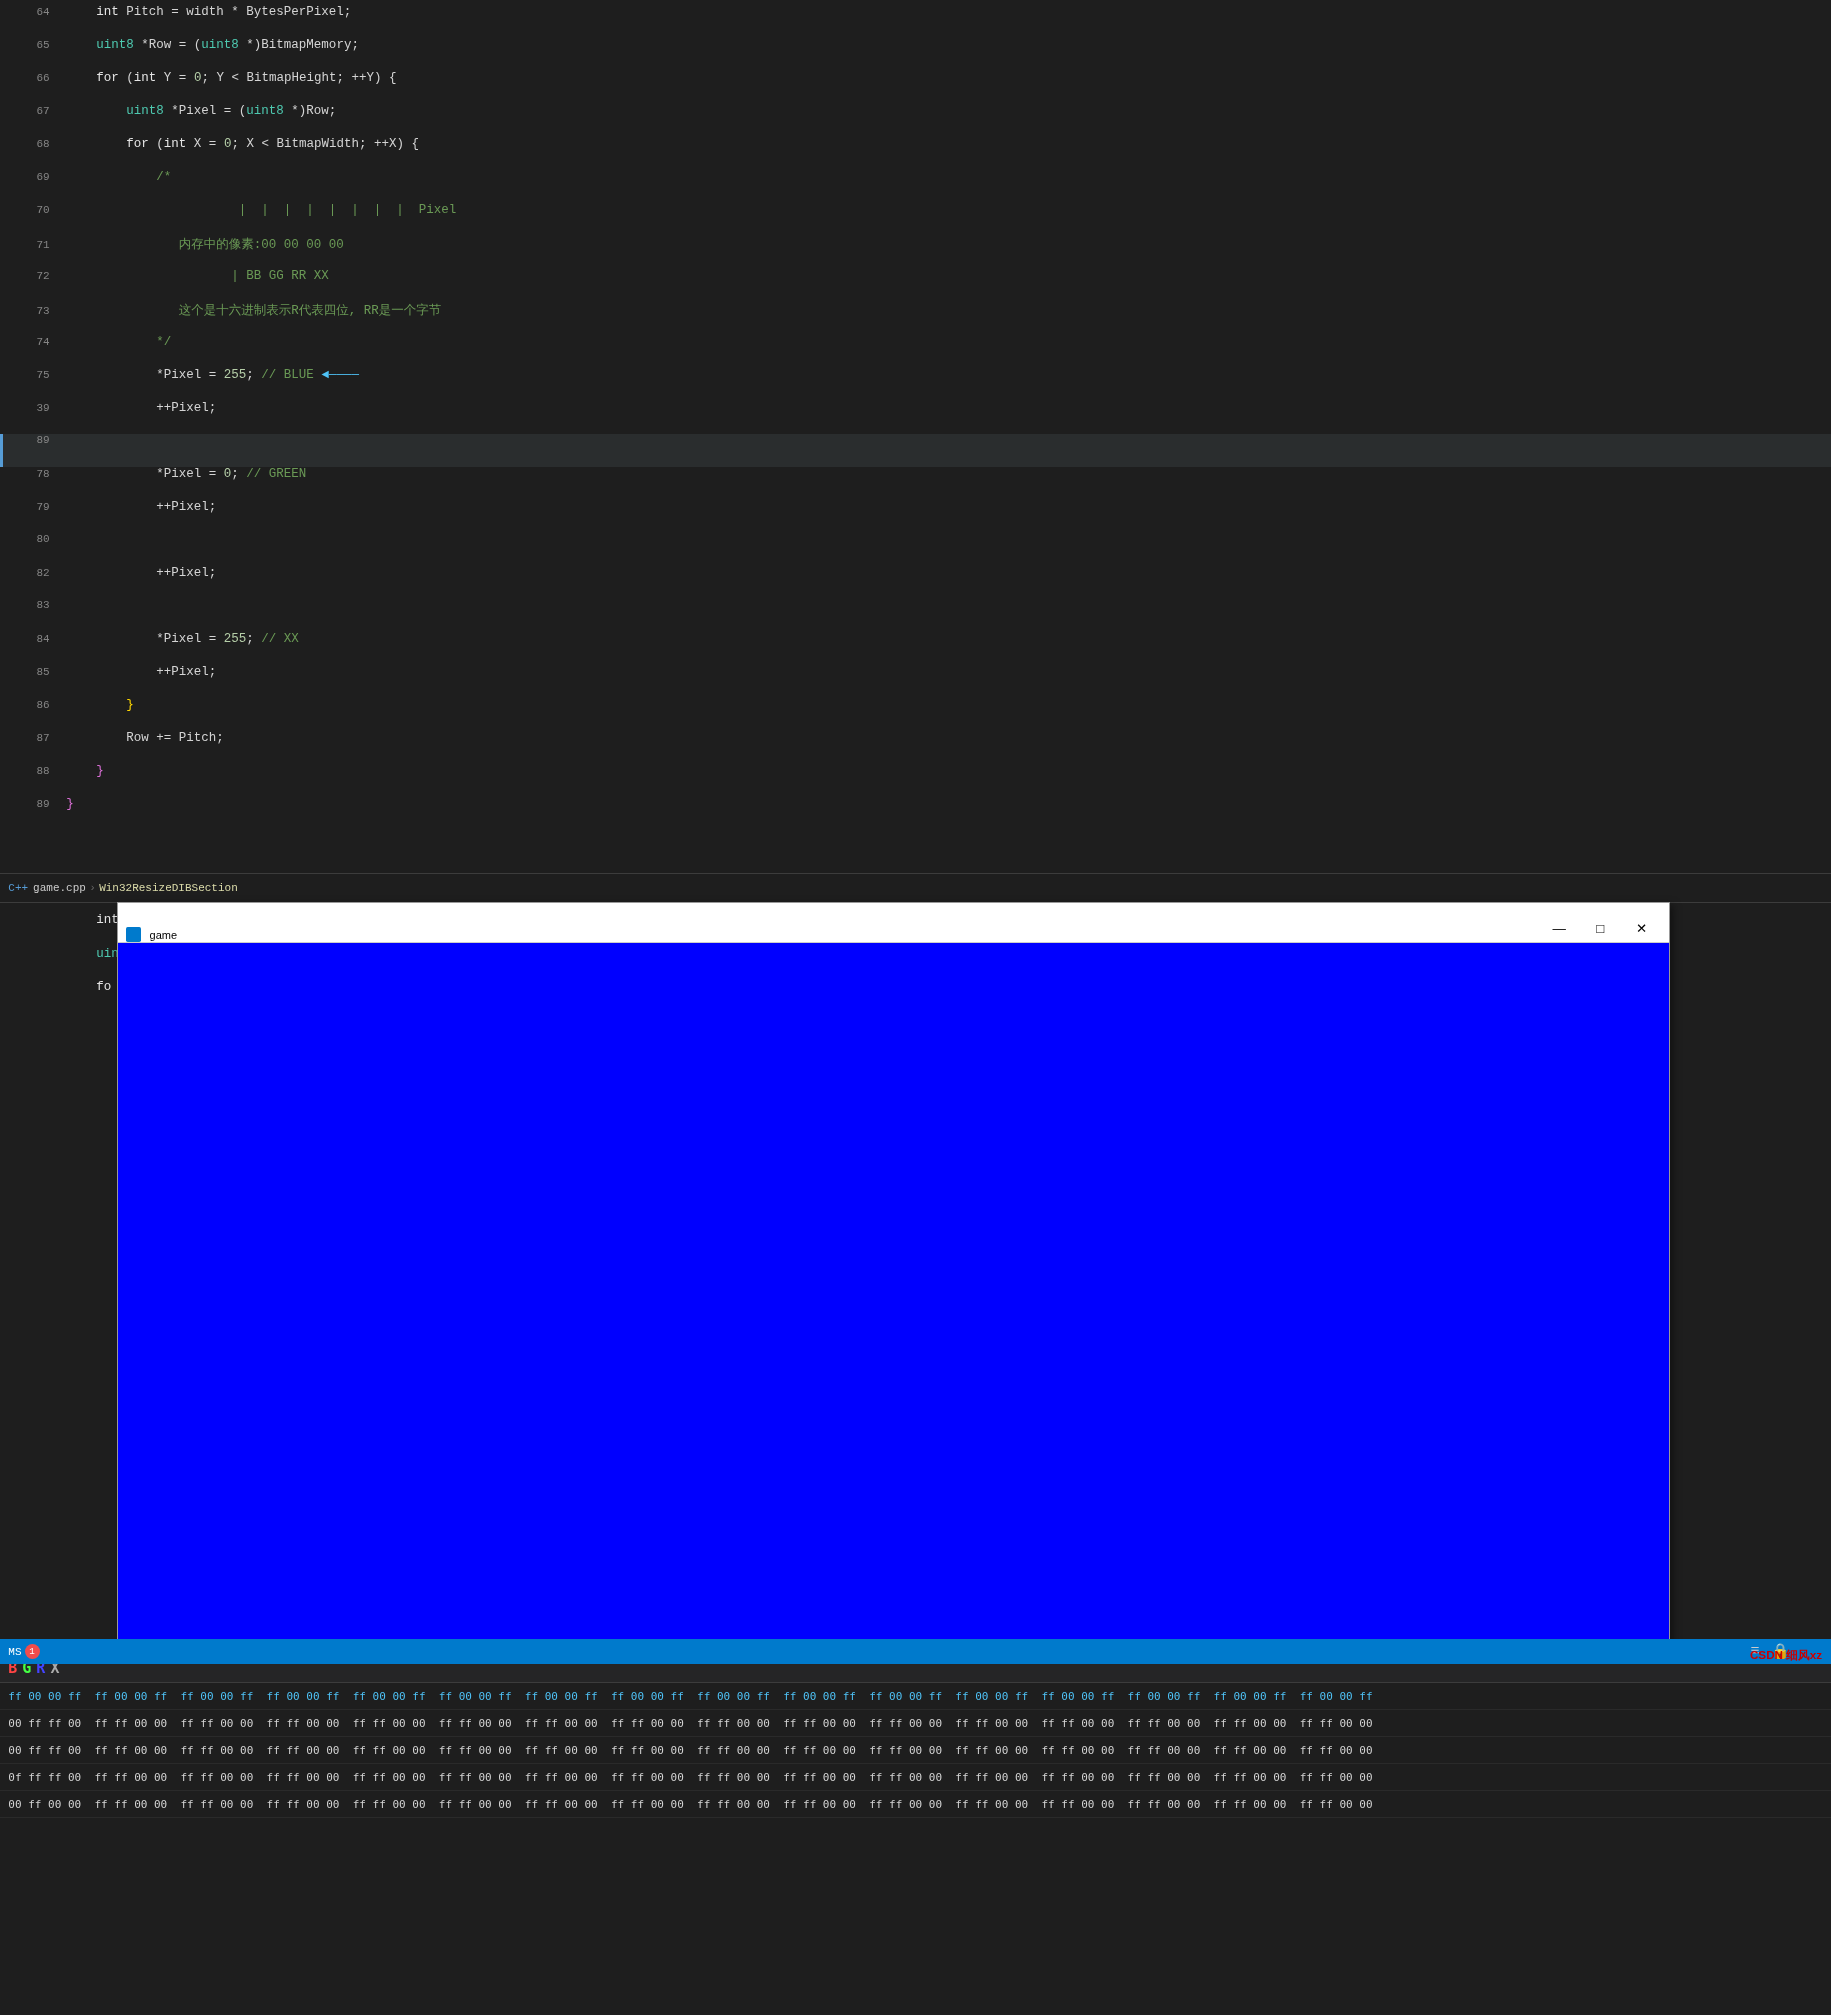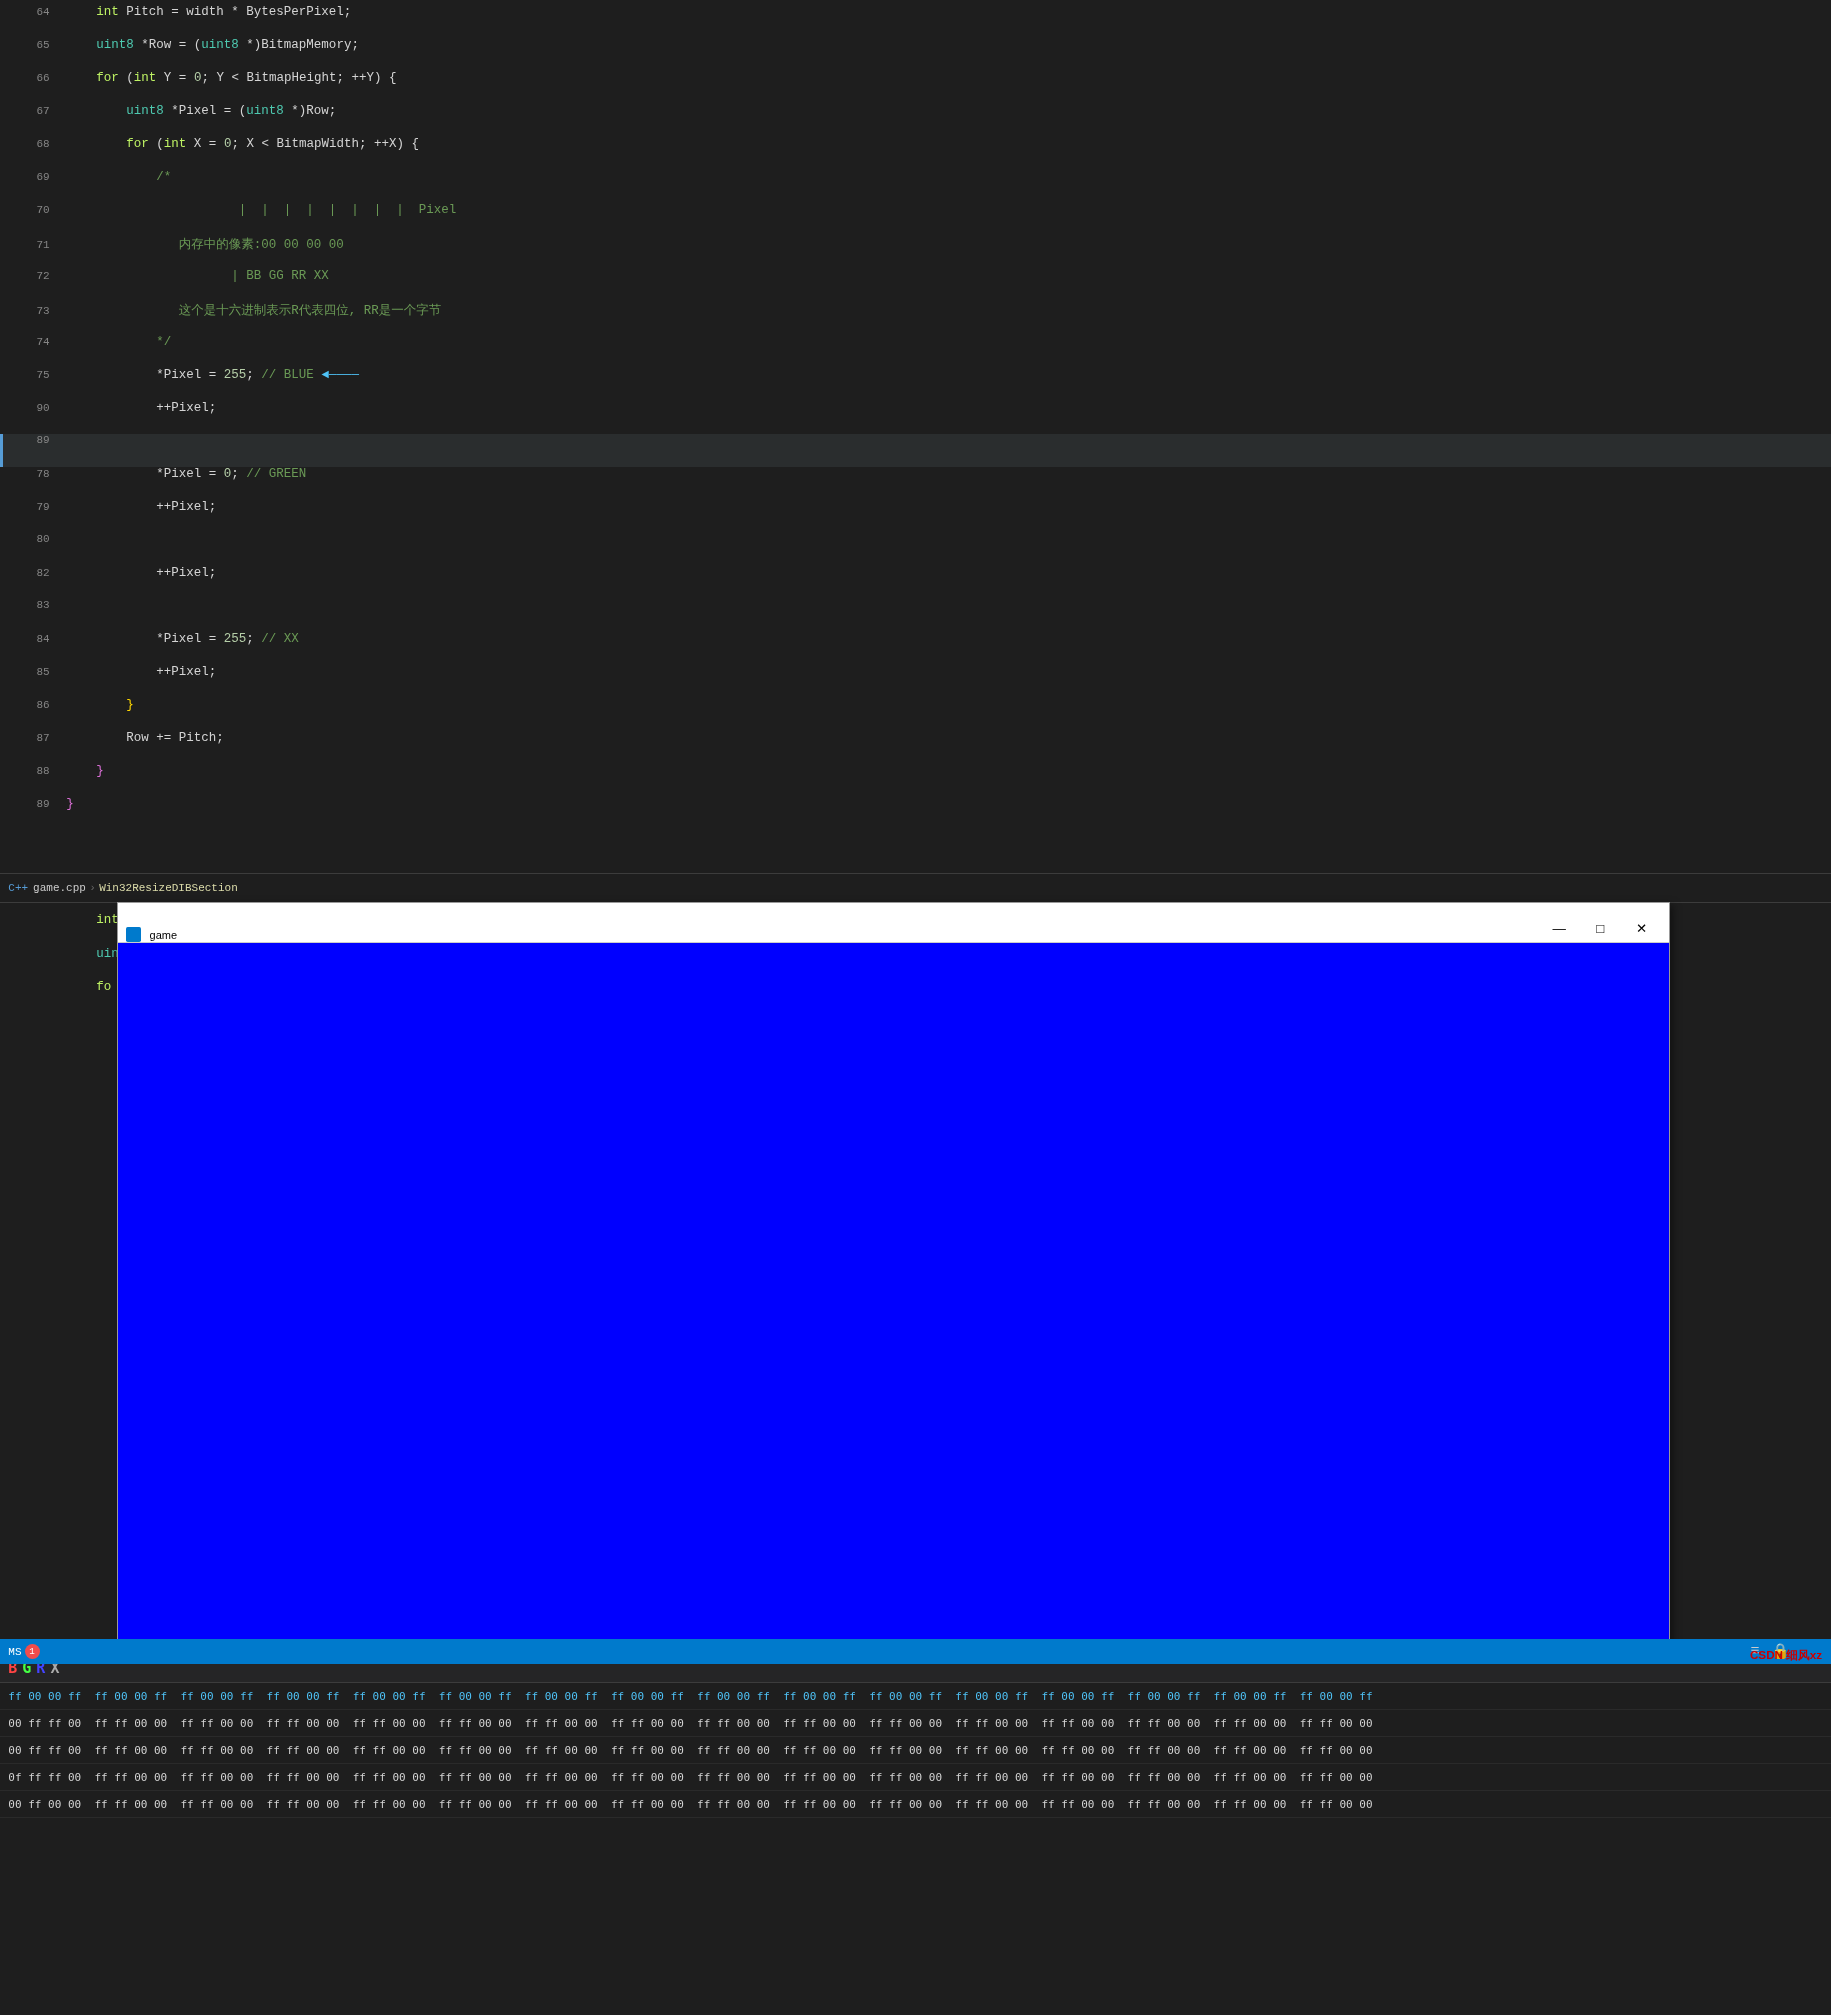--- a/index.html
+++ b/index.html
@@ -46,21 +46,21 @@
       user-select: none;
     }
 
     .line-content {
       font-size: 12.5px;
       white-space: pre;
       flex: 1;
     }
 
     
-    .kw { color: #bef264; } 
+    .kw { color: #e5e5e5; } 
     .type { color: #4ec9b0; } 
     .num { color: #b5cea8; } 
     .comment { color: #6a9955; } 
     .arrow-blue { color: #4fc3f7; } 
     .cn-comment { color: #6a9955; font-style: normal; }
 
     
     .breadcrumb-bar {
       position: absolute;
       background: #1e1e1e;
@@ -277,21 +277,21 @@
     <span class="line-num">74</span>
     <span class="line-content"><span class="comment">            */</span></span>
   </div>
 
   <div class="code-line">
     <span class="line-num">75</span>
     <span class="line-content">            *Pixel = <span class="num">255</span>; <span class="comment">// BLUE</span> <span class="arrow-blue">◄————</span></span>
   </div>
 
   <div class="code-line">
-    <span class="line-num">90</span>
+    <span class="line-num">39</span>
     <span class="line-content">            ++Pixel;</span>
   </div>
 
   <div class="code-line highlighted">
     <span class="line-num">89</span>
     <span style="position:absolute;left:0;top:0;width:2.5px;height:100%;background:#569cd6;"></span>
     <span class="line-content"></span>
   </div>
 
   <div class="code-line">

